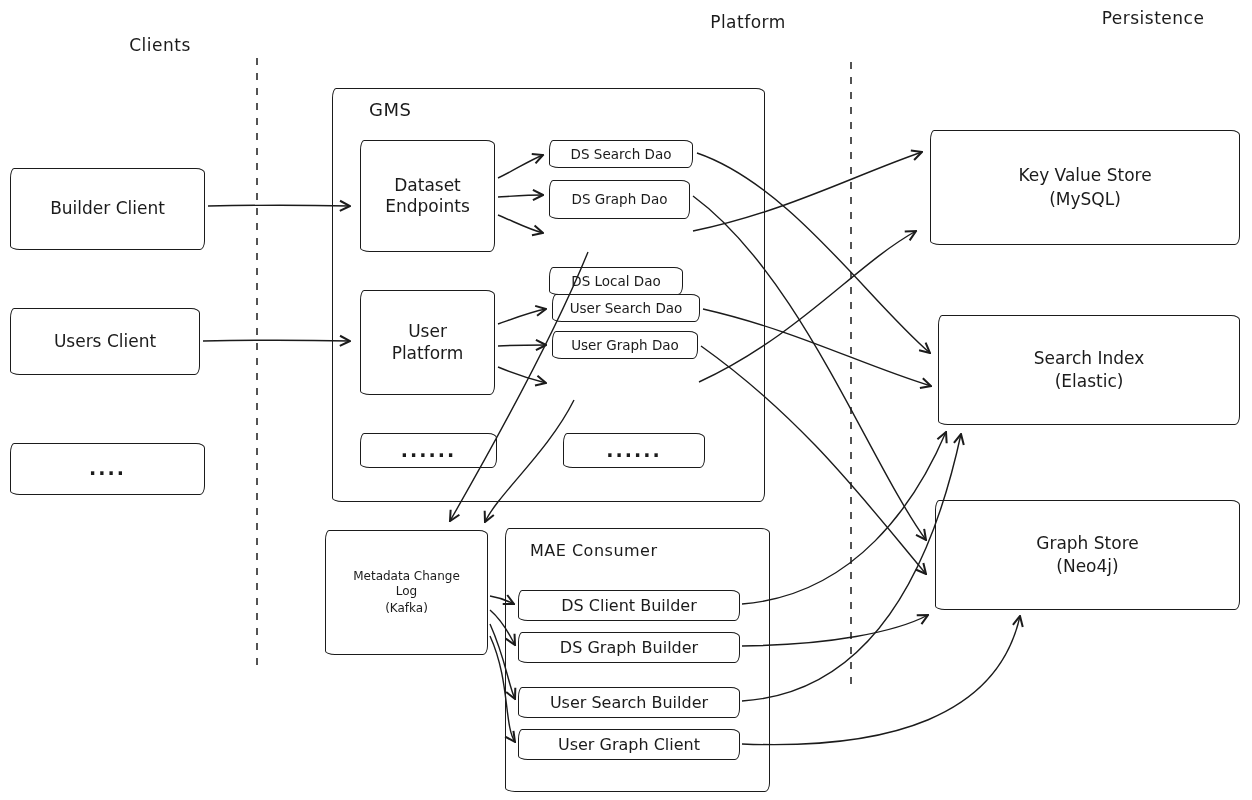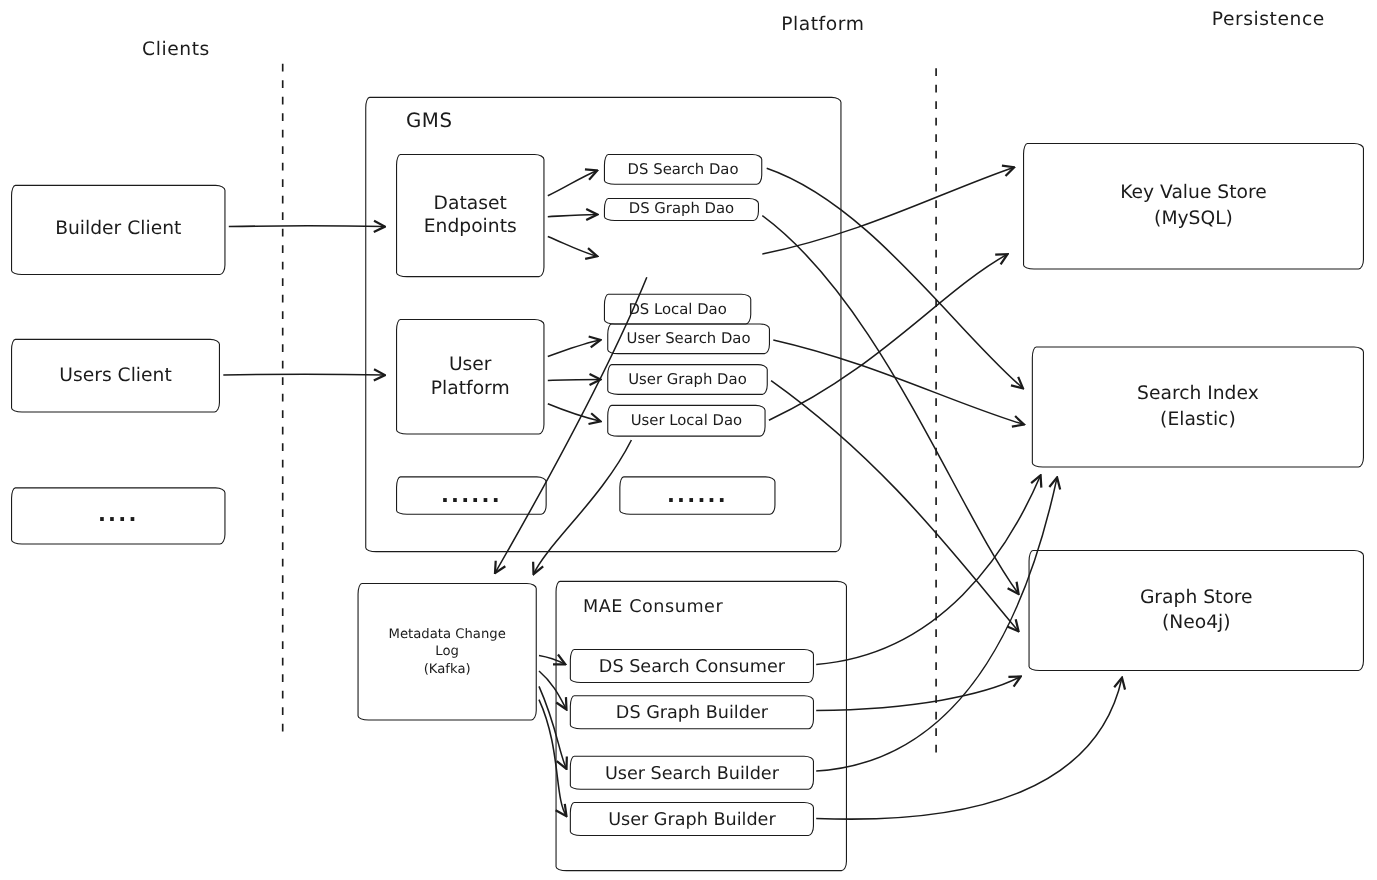--- a/index.html
+++ b/index.html
@@ -69,57 +69,54 @@
   <div class="box" style="left:360px; top:433px; width:137px; height:35px;">
     <span class="dots">......</span>
   </div>
   <div class="box" style="left:563px; top:433px; width:142px; height:35px;">
     <span class="dots">......</span>
   </div>
 
   <div class="box lbl-sm" style="left:549px; top:140px; width:144px; height:28px;">
     <span>DS Search Dao</span>
   </div>
-  <div class="box lbl-sm" style="left:549px; top:180px; width:141px; height:21px;">
+  <div class="box lbl-sm" style="left:549px; top:180px; width:141px; height:39px;">
     <span>DS Graph Dao</span>
   </div>
   <div class="box lbl-sm" style="left:549px; top:220px; width:134px; height:28px;margin-top:47px;">
     <span>DS Local Dao</span>
   </div>
 
   <div class="box lbl-sm" style="left:552px; top:294px; width:148px; height:28px;">
     <span>User Search Dao</span>
   </div>
   <div class="box lbl-sm" style="left:552px; top:331px; width:146px; height:28px;">
     <span>User Graph Dao</span>
   </div>
-  <div class="box lbl-sm" style="left:552px; top:368px; width:144px; height:29px;">
-    <span>User Local Dao</span>
-  </div>
 
   <div class="box lbl-xs" style="left:325px; top:530px; width:163px; height:125px; padding:0 18px;">
     <span>Metadata Change Log</span>
     <span class="sub">(Kafka)</span>
   </div>
 
   <div class="box container" style="left:505px; top:528px; width:265px; height:264px;">
     <span class="container-title" style="left:24px; top:12px; font-size:16px;">MAE Consumer</span>
   </div>
 
   <div class="box lbl-md" style="left:518px; top:590px; width:222px; height:31px;">
-    <span>DS Search Consumer</span>
+    <span>DS Client Builder</span>
   </div>
   <div class="box lbl-md" style="left:518px; top:632px; width:222px; height:31px;">
     <span>DS Graph Builder</span>
   </div>
   <div class="box lbl-md" style="left:518px; top:687px; width:222px; height:31px;">
     <span>User Search Builder</span>
   </div>
   <div class="box lbl-md" style="left:518px; top:729px; width:222px; height:31px;">
-    <span>User Graph Builder</span>
+    <span>User Graph Client</span>
   </div>
 
   <div class="box lbl-lg" style="left:930px; top:130px; width:310px; height:115px;">
     <span>Key Value Store</span>
     <span class="sub">(MySQL)</span>
   </div>
   <div class="box lbl-lg" style="left:938px; top:315px; width:302px; height:110px;">
     <span>Search Index</span>
     <span class="sub">(Elastic)</span>
   </div>

